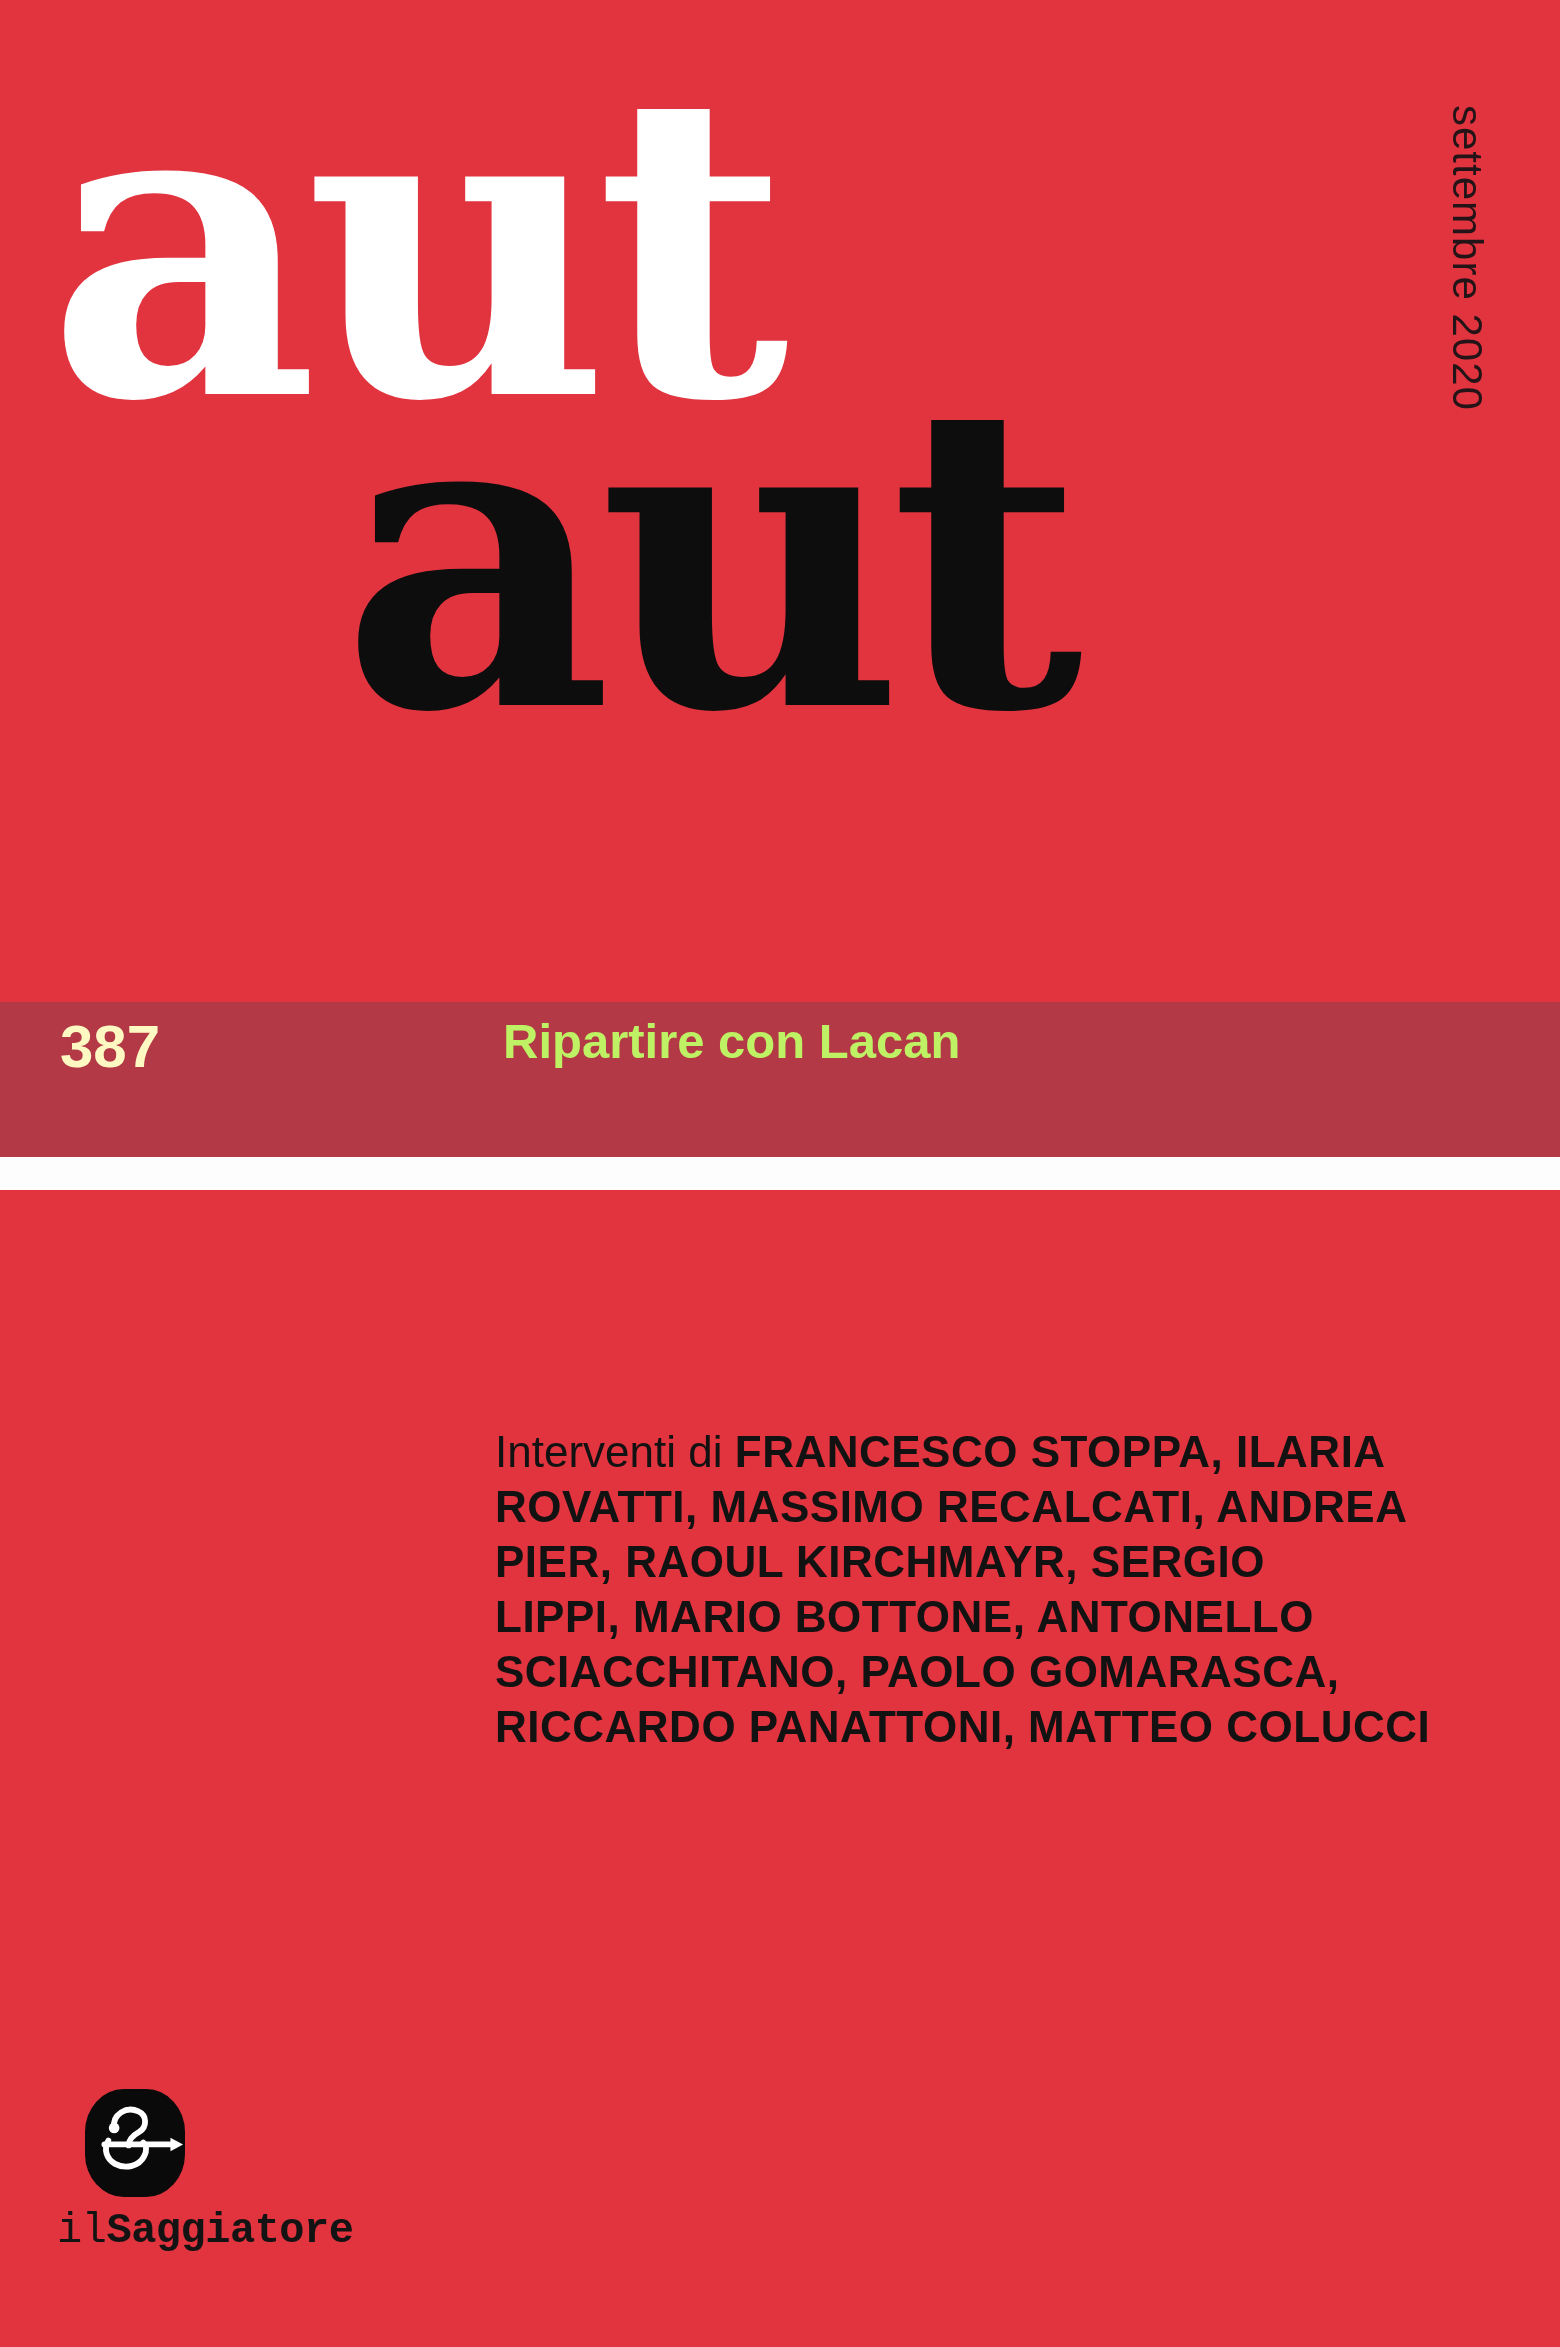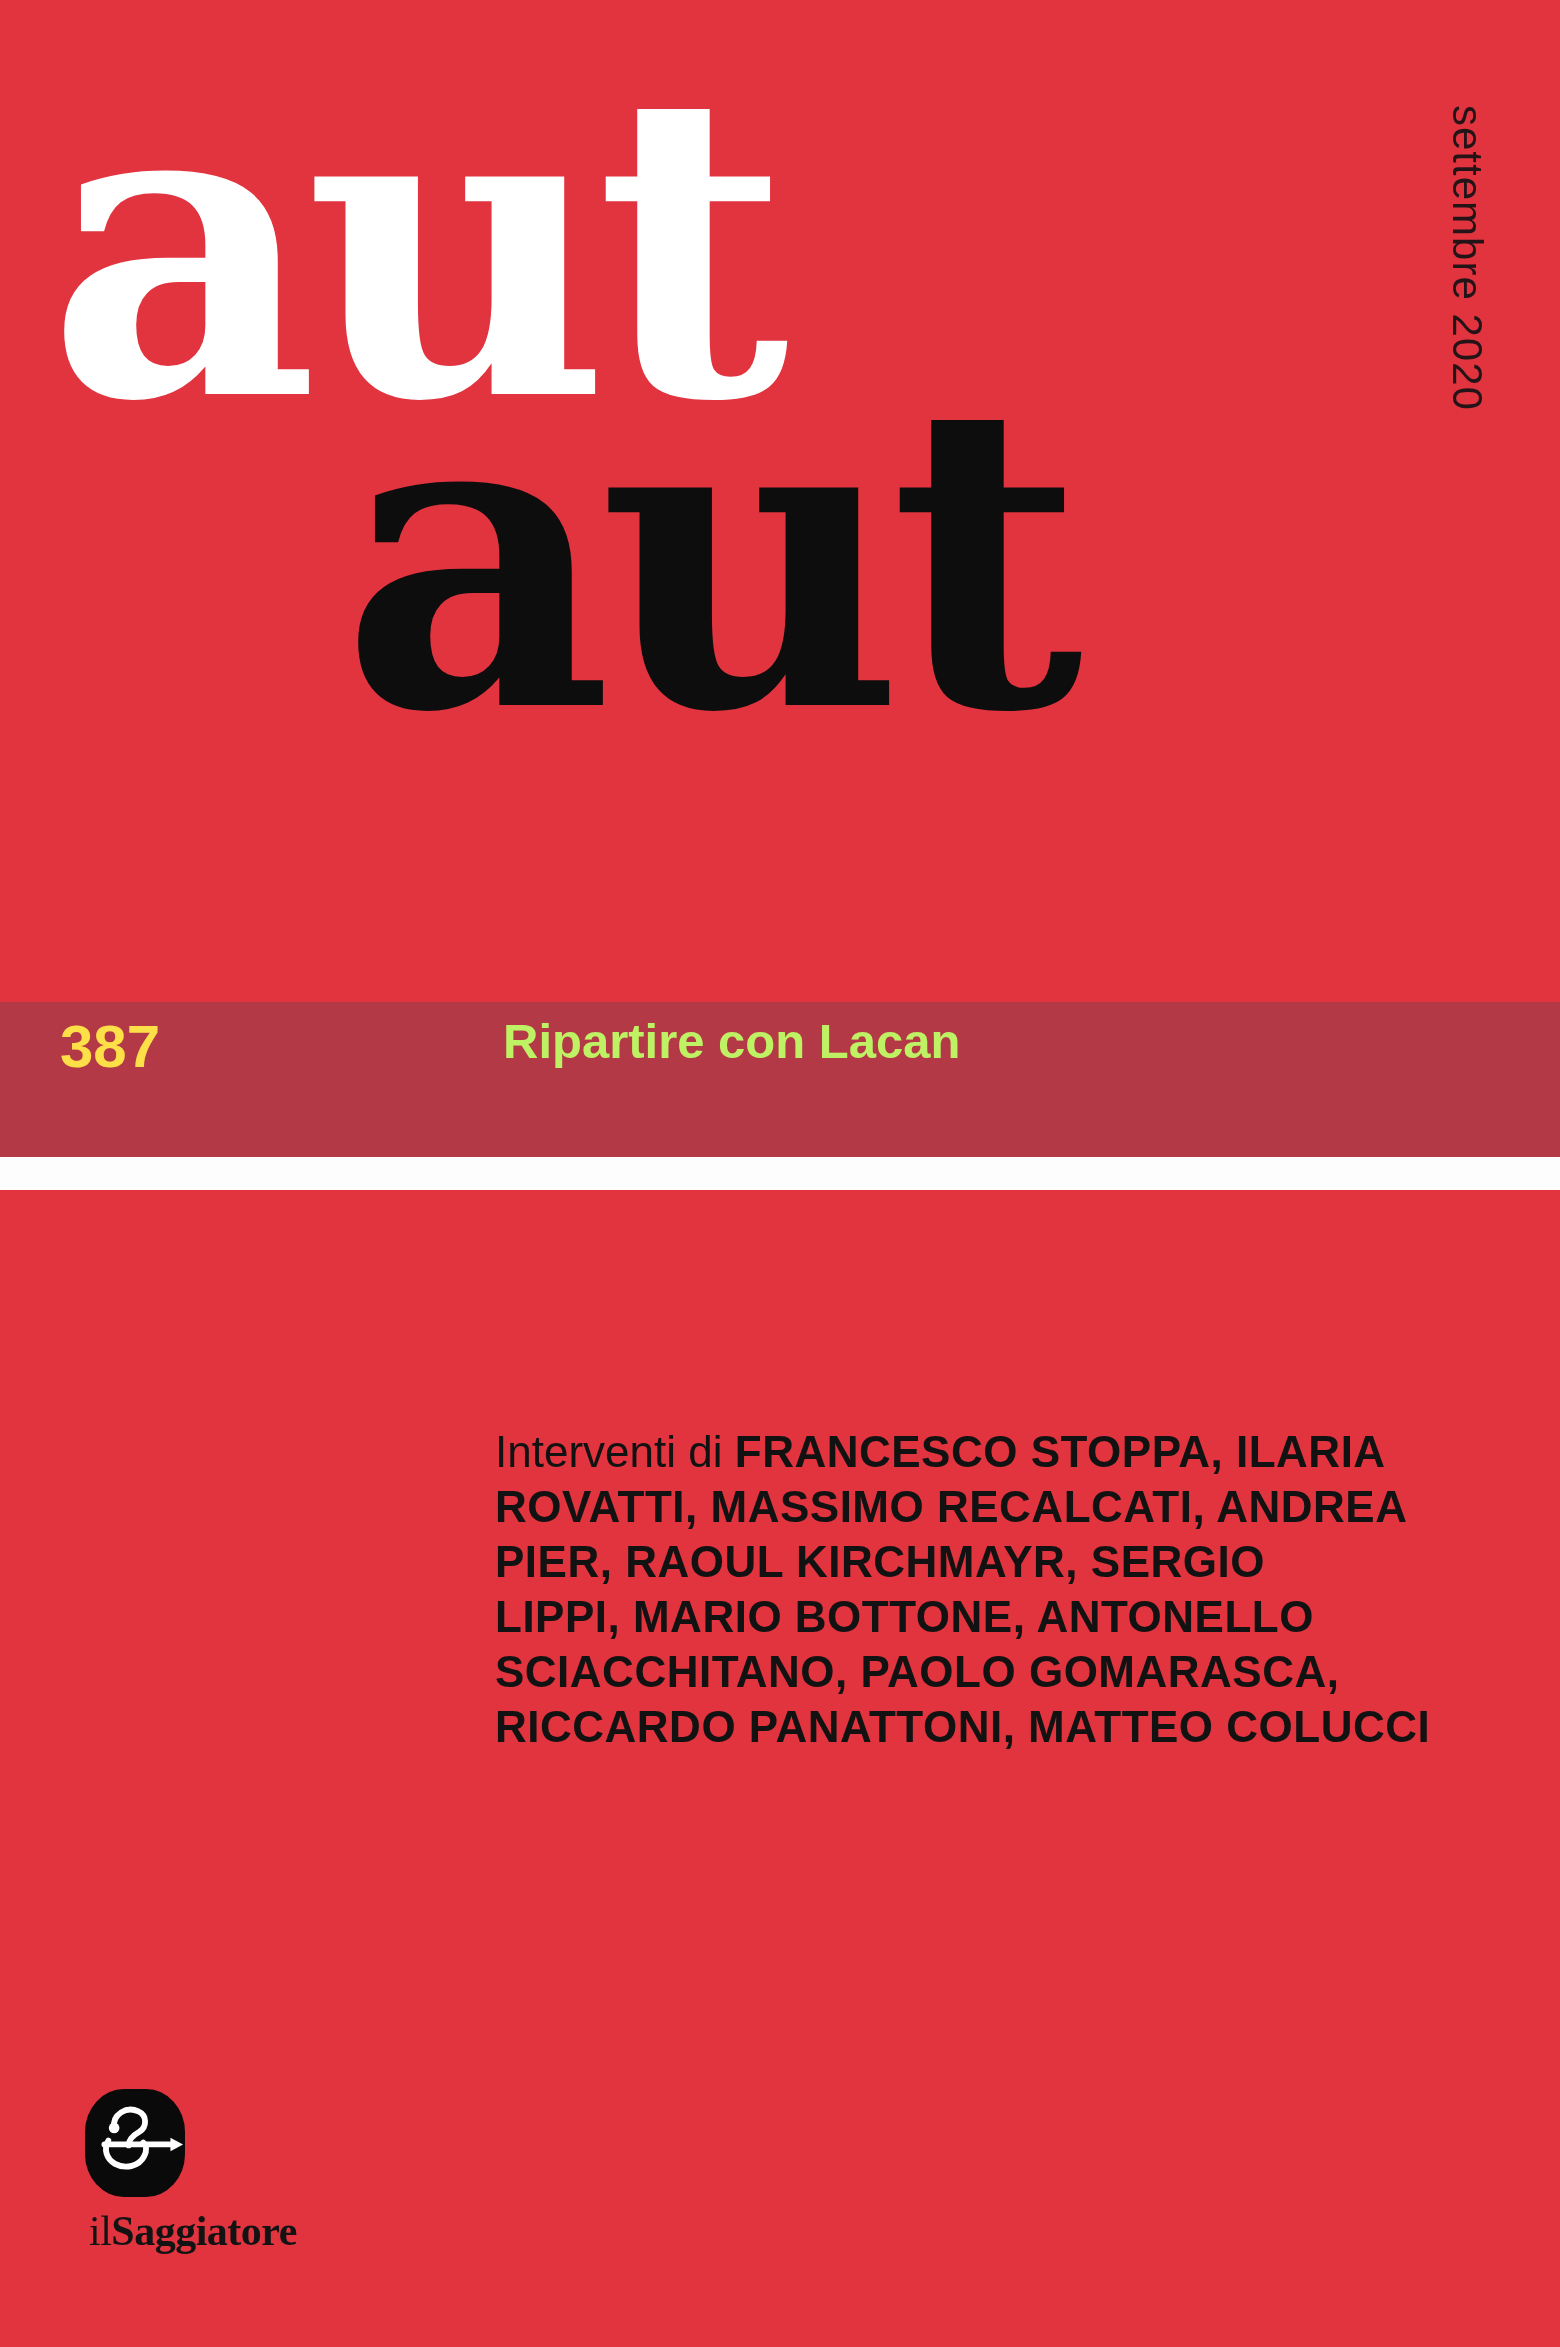--- a/index.html
+++ b/index.html
@@ -31,21 +31,21 @@
     color:#241418;white-space:nowrap;
   }
 
   
   .band{
     position:absolute;left:0;top:1002px;width:1560px;height:155px;
     background:#b23945;
   }
   .issue-number{
     position:absolute;left:60px;top:14.6px;
-    font-size:60px;font-weight:bold;line-height:1;color:#fde047;
+    font-size:60px;font-weight:bold;line-height:1;color:#fef9c3;
     white-space:nowrap;
   }
   .issue-title{
     position:absolute;left:503px;top:14.6px;
     font-size:49px;font-weight:bold;line-height:1;color:#bef264;
     white-space:nowrap;
   }
 
   
   .stripe{
@@ -59,23 +59,23 @@
     font-size:44px;line-height:55px;font-weight:bold;
     color:#121212;letter-spacing:0.5px;
   }
   .byline-line{white-space:nowrap;}
   .byline-prefix{font-weight:normal;margin-right:0.28em;letter-spacing:0;}
 
   
   .publisher-logo{position:absolute;left:85px;top:2089px;width:100px;height:108px;}
   .publisher-name{
     position:absolute;left:57px;top:2210px;
-    font-family:Liberation Serif, serif;
+    font-family:Liberation Mono, monospace;
     font-size:42px;line-height:1;color:#131313;
-    letter-spacing:-0.5px;white-space:nowrap;margin-left:32px;
+    letter-spacing:-0.5px;white-space:nowrap;
   }
   .pub-sagg{font-weight:bold;}
 </style>
 </head>
 <body>
 
 <div class="cover">
 
   <div class="masthead white">aut</div>
 

